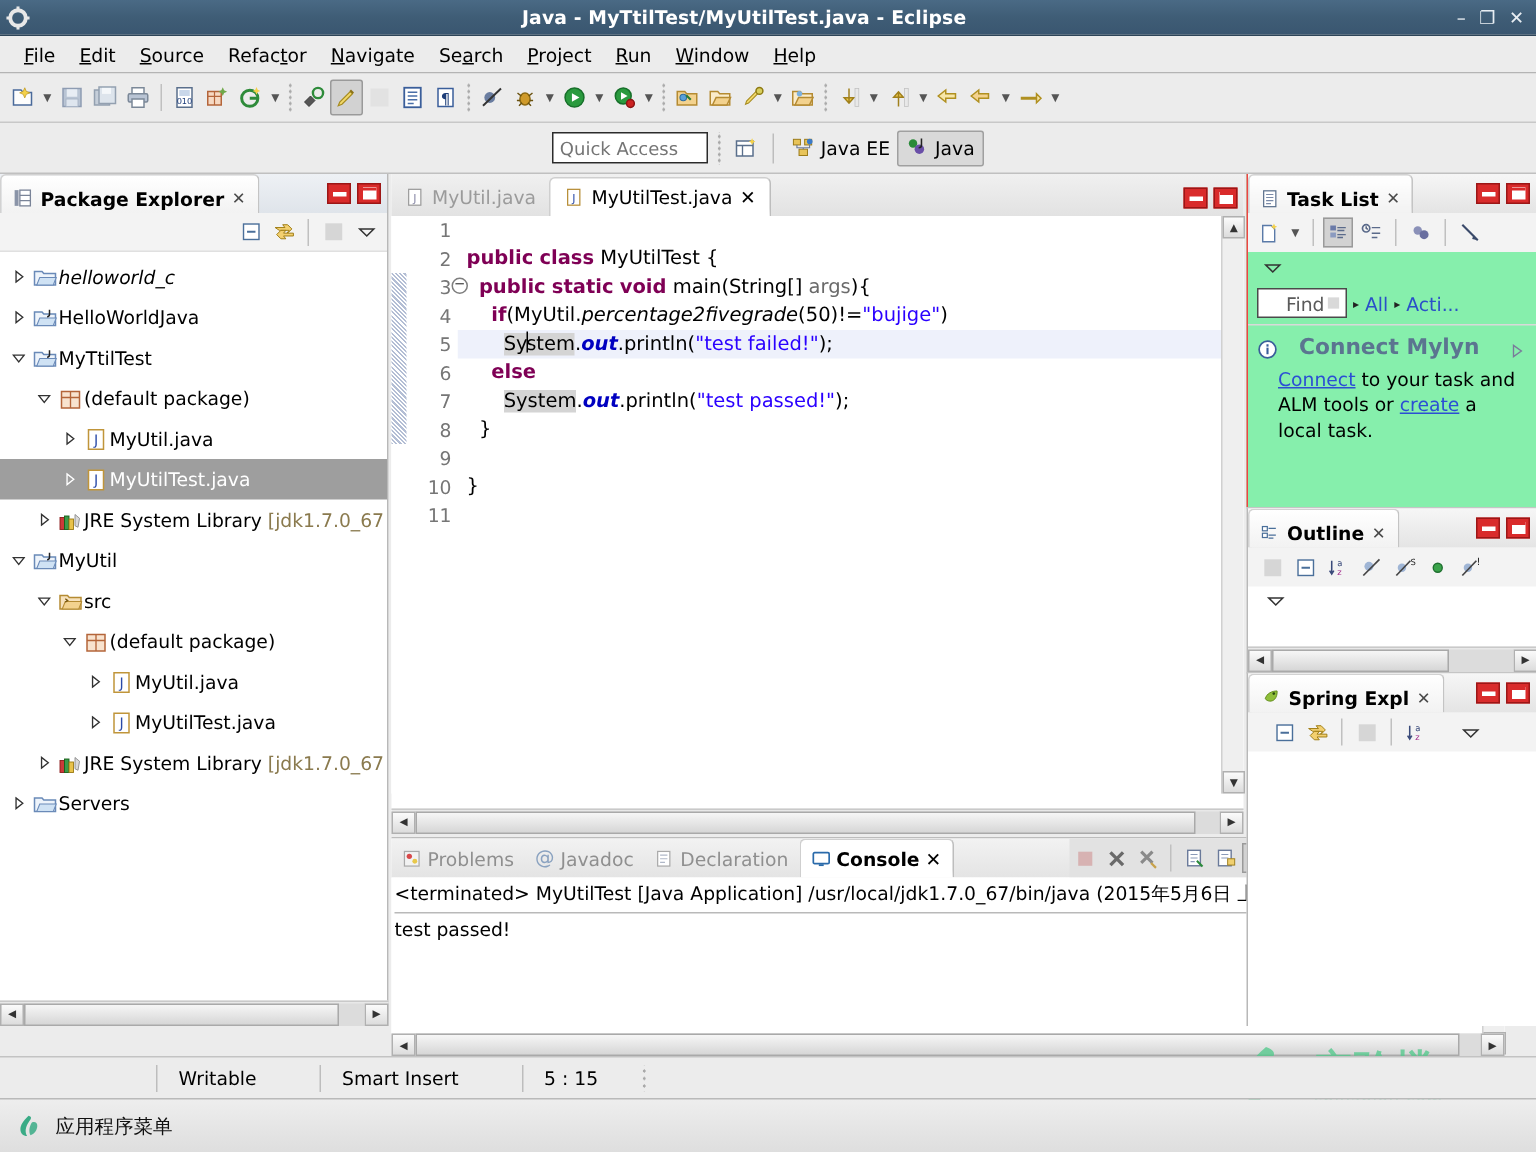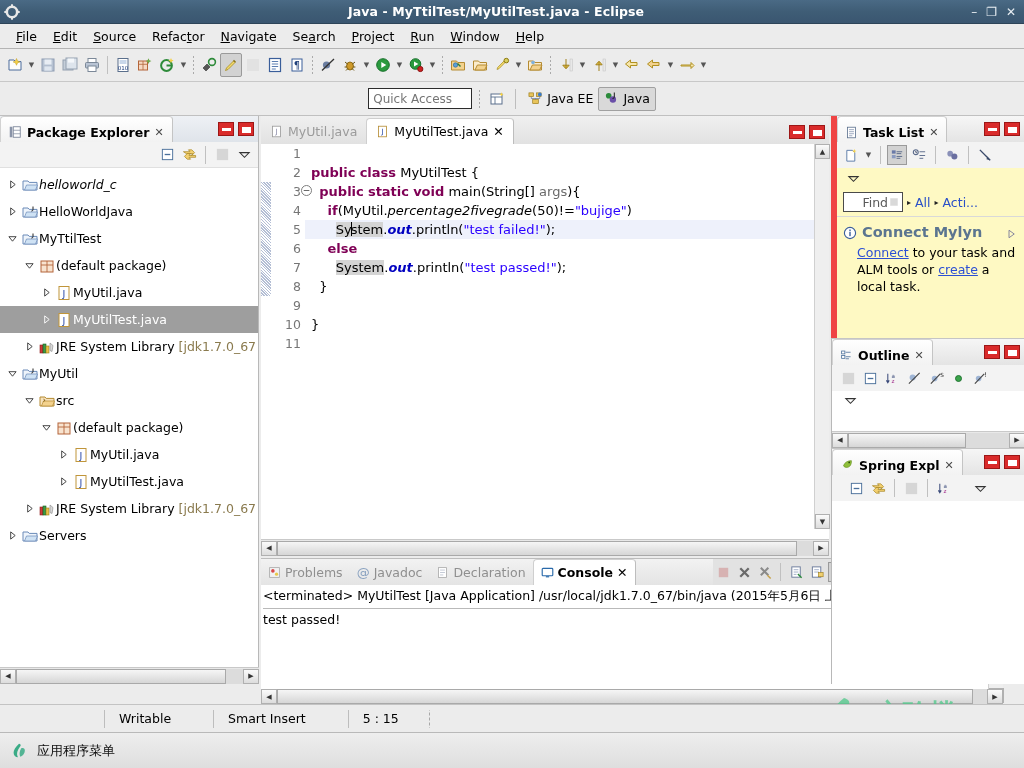--- a/index.html
+++ b/index.html
@@ -190,27 +190,27 @@
   .cons-line { font-size: 12.5px; color: #000; white-space: nowrap;
     font-family: "DejaVu Sans", "Liberation Sans", sans-serif; }
   .cons-sep { border-bottom: 1px solid #b9b9b9; margin: 3px 2px 3px 0; }
   .cons-vscroll { position: absolute; right: 0; top: 0; width: 15px; height: 118px; background: #efefef;
     border-left: 1px solid #d0d0d0; }
   .cons-hscroll { position: absolute; left: 0; bottom: 0; width: 742px; height: 15px;
     background: #e8e8e8; display: flex; align-items: center; }
 
   
   #task-list { left: 831px; top: 116px; width: 193px; height: 222px;
-    background: #fef9c3; border-left: 6px solid #ef4444; }
+    background: #86efac; border-left: 1px solid #ef4444; }
   #outline { left: 831px; top: 338px; width: 193px; height: 110px;
     background: #fff; border-left: 1px solid #b8b8b8; border-top: 1px solid #c5c5c5; }
   #spring-expl { left: 831px; top: 448px; width: 193px; height: 236px;
     background: #fff; border-left: 1px solid #b8b8b8; border-top: 1px solid #c5c5c5; }
   .mylyn-box { padding: 6px 6px 0 6px; }
-  .mylyn-head { display:flex; align-items:flex-end; gap: 5px; }
+  .mylyn-head { display:flex; align-items:flex-end; gap: 14px; }
   .mylyn-title { font-size: 14.5px; font-weight: bold; color: #5b7590;
     font-family: "DejaVu Sans", "Liberation Sans", sans-serif; }
   .mylyn-body { font-size: 12.5px; color: #000; line-height: 17px; padding: 4px 2px 0 14px; }
   .lnk { color: #2b4fd4; text-decoration: underline; }
   .findrow { display: flex; align-items: center; gap: 4px; padding: 4px 4px 4px 6px;
     border-bottom: 1px solid #d9d9d9; }
   .findbox { width: 60px; height: 20px; border: 1px solid #4a4a4a; background:#fff;
     display:flex; align-items:center; justify-content:flex-end; padding: 0 2px 0 4px;
     font-size: 12.5px; color: #5a5a5a; }
   .flt { color: #2a50c8; font-size: 12.5px; cursor: default; }

